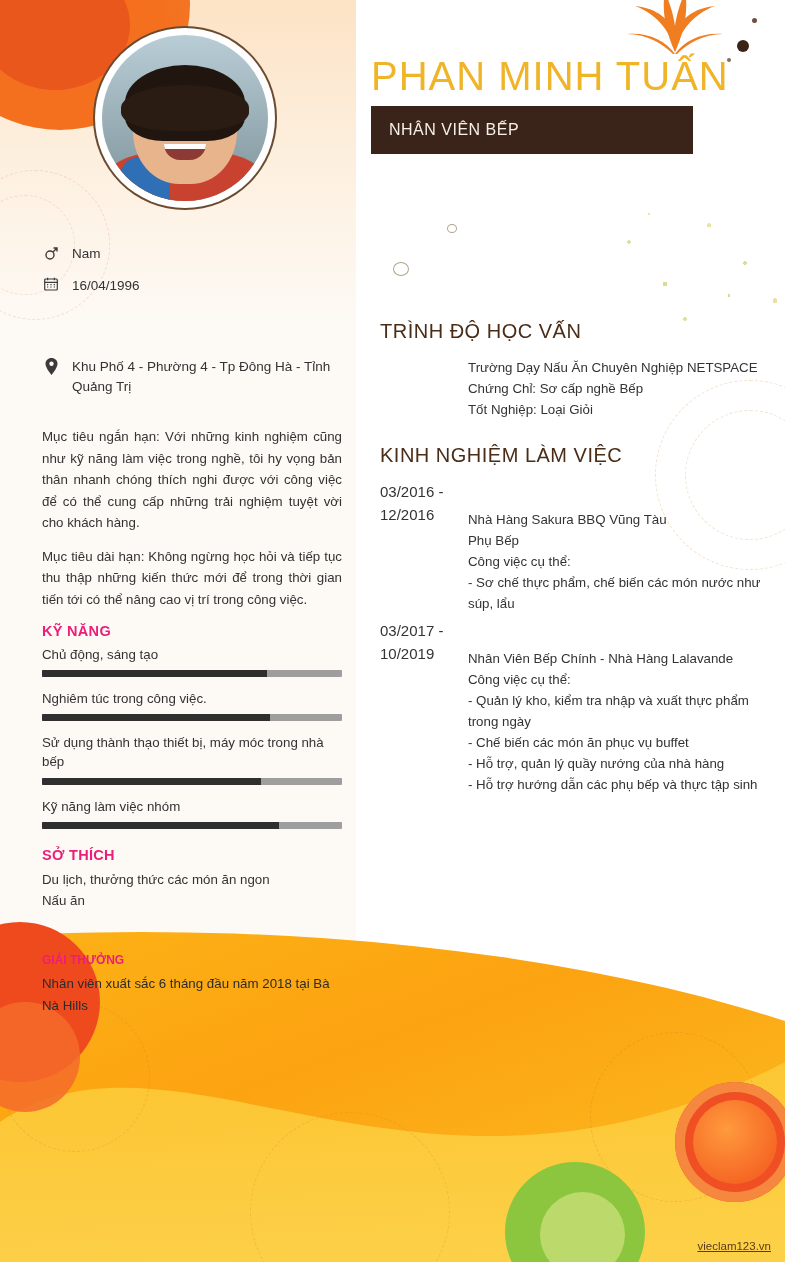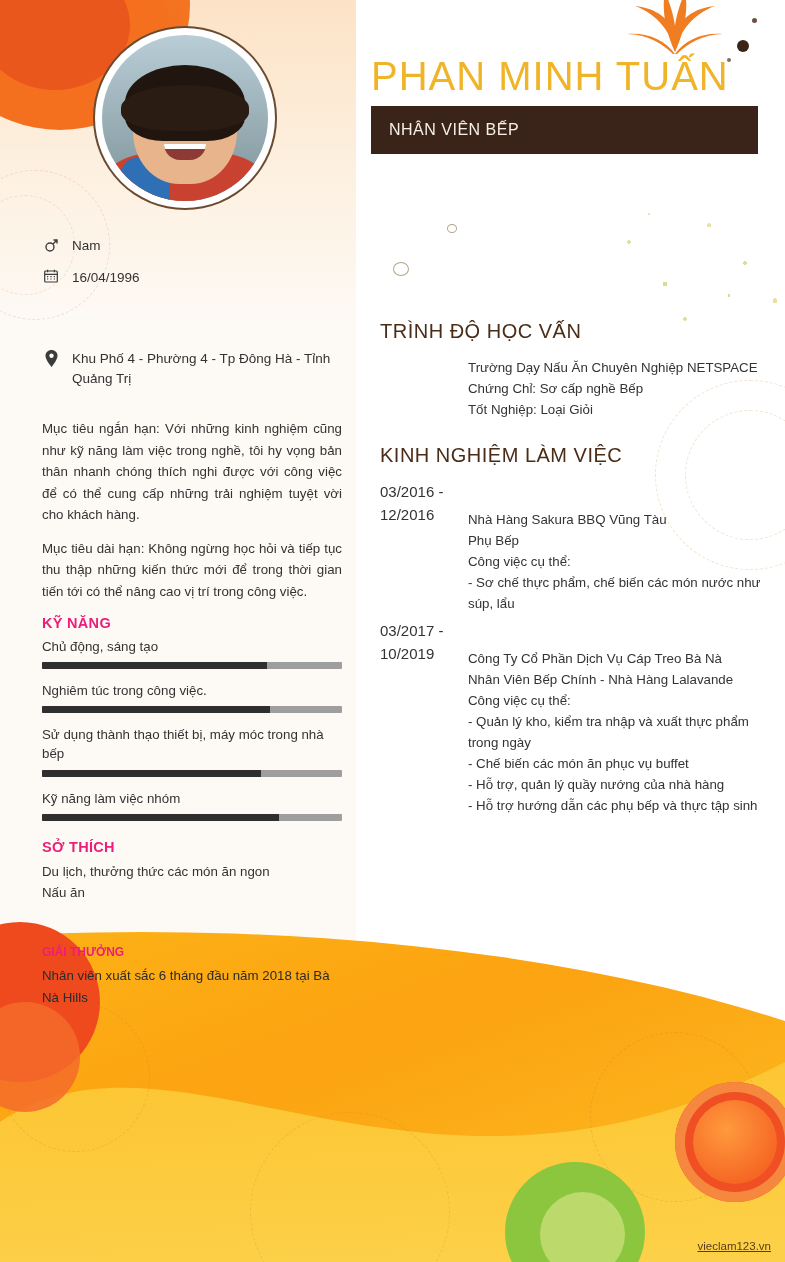--- a/index.html
+++ b/index.html
@@ -134,28 +134,28 @@
   .brow.l { left:32%; } .brow.r { right:32%; }
   .mouth { position:absolute; left:50%; top:66%; transform:translateX(-50%); width:42px; height:16px; border-radius:0 0 22px 22px; background:#8d3a34; box-shadow: inset 0 5px 0 #fff; }
   .shirt { position:absolute; left:50%; bottom:-6px; transform:translateX(-50%); width:150px; height:56px; border-radius:40% 40% 0 0; background:#c9422f; }
   .shirt2 { position:absolute; left:18px; bottom:-6px; width:50px; height:50px; border-radius:40% 40% 0 0; background:#2f6fb5; }
 
   .name {
     position:absolute; left:371px; top:54px;
     font-size:40px; letter-spacing:1px; color:#f0b429; font-weight:400;
   }
   .title-bar {
-    position:absolute; left:371px; top:106px; width:387px; height:48px;
+    position:absolute; left:371px; top:106px; width:322px; height:48px;
     background:#3a241a;
     display:flex; align-items:center;
   }
   .title-bar span { color:#f6efe6; font-size:16px; letter-spacing:.5px; padding-left:18px; }
 
   
-  .lcol { position:absolute; left:42px; top:0; width:300px; }
+  .lcol { position:absolute; left:42px; top:8px; width:300px; }
 
   .meta-row { display:flex; align-items:flex-start; gap:12px; margin-bottom:12px; }
   .meta-icon { width:18px; flex:0 0 18px; color:#4a4a4a; display:flex; justify-content:center; padding-top:1px; }
   .meta-text { font-size:13.5px; color:#333; line-height:1.45; }
 
   .sec-title-pink {
     color:#ec1e79; font-size:14.5px; font-weight:bold; letter-spacing:.3px;
     margin-bottom:6px;
   }
   .para { font-size:13.3px; color:#333; line-height:1.62; text-align:justify; margin:0 0 12px 0; }
@@ -356,21 +356,20 @@
           <div>Nhà Hàng Sakura BBQ Vũng Tàu</div>
           <div>Phụ Bếp</div>
           <div>Công việc cụ thể:</div>
           <div>- Sơ chế thực phẩm, chế biến các món nước như súp, lẩu</div>
         </div>
       </div>
 
       <div class="r-block" style="margin-top:6px">
         <div class="r-date">03/2017 - 10/2019</div>
         <div class="r-body" style="padding-top:28px">
-          <div>Công Ty Cổ Phần Dịch Vụ Cáp Treo Bà Nà</div>
           <div>Nhân Viên Bếp Chính - Nhà Hàng Lalavande</div>
           <div>Công việc cụ thể:</div>
           <div>- Quản lý kho, kiểm tra nhập và xuất  thực phẩm trong ngày</div>
           <div>- Chế biến các món ăn phục vụ buffet</div>
           <div>- Hỗ trợ, quản lý quầy nướng của nhà hàng</div>
           <div>- Hỗ trợ hướng dẫn các phụ bếp và thực tập sinh</div>
         </div>
       </div>
     </div>
 

